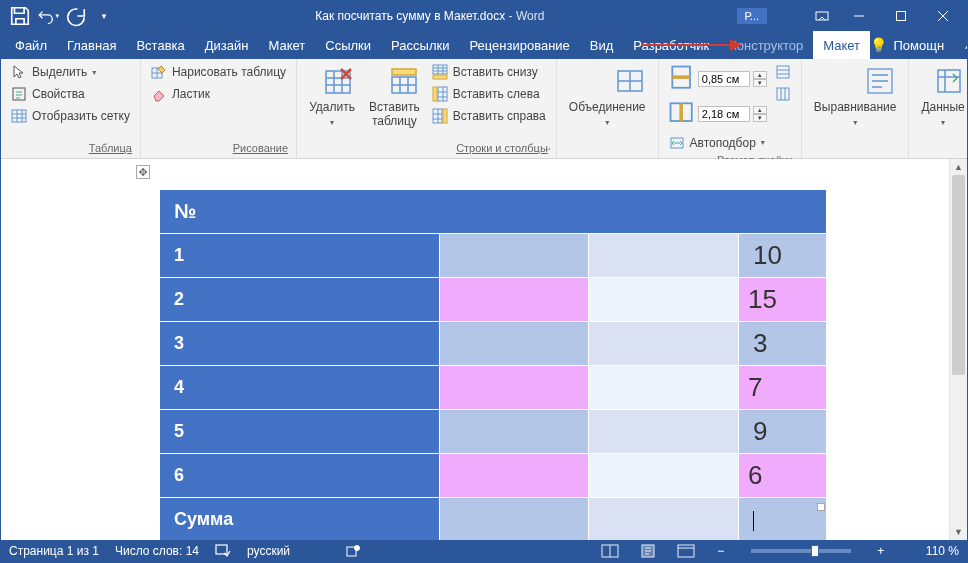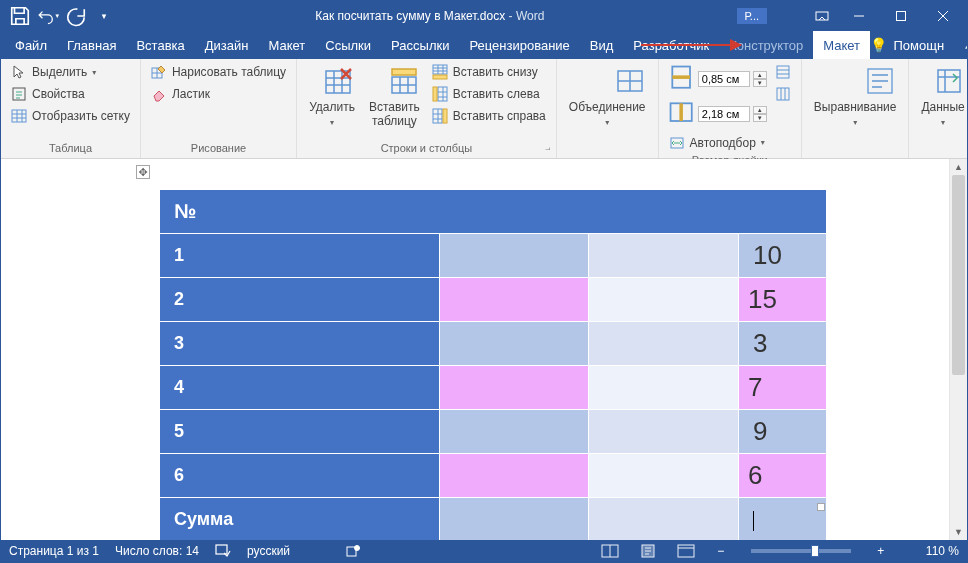--- a/index.html
+++ b/index.html
@@ -24,21 +24,21 @@
   .tab.constructor { color: #a8bfe0; position: relative; }
   .arrow { position: absolute; left: 640px; top: 13px; width: 100px; height: 2px; background: #d23b2f; z-index: 5; }
   .arrow::after { content: ''; position: absolute; right: -1px; top: -5px; border-left: 12px solid #d23b2f; border-top: 6px solid transparent; border-bottom: 6px solid transparent; }
   .tabs-right { margin-left: auto; display: flex; align-items: center; color: #fff; padding-right: 8px; gap: 6px; font-size: 13px; }
   .bulb { font-size: 14px; }
   
   
   .ribbon { height: 100px; background: #f3f3f3; border-bottom: 1px solid #d4d4d4; display: flex; font-size: 12px; color: #444; }
   .group { border-right: 1px solid #e0e0e0; padding: 4px 8px 2px 8px; display: flex; flex-direction: column; }
   .group-body { flex: 1; display: flex; gap: 6px; align-items: flex-start; }
-  .group-label { text-align: center; font-size: 11px; color: #666; padding: 2px 0; position: relative; }
+  .group-label { text-align: right; font-size: 11px; color: #666; padding: 2px 0; position: relative; text-decoration: underline; }
   .group-label.dlg::after { content: '⌐'; position: absolute; right: -2px; bottom: 1px; font-size: 9px; color: #888; transform: rotate(180deg); display: inline-block;}
   .vstack { display: flex; flex-direction: column; gap: 3px; }
   .cmd { display: flex; align-items: center; gap: 5px; padding: 1px 2px; cursor: pointer; white-space: nowrap; line-height: 1.4; }
   .cmd .ic { width: 16px; height: 16px; display: inline-flex; align-items: center; justify-content: center; flex-shrink: 0; }
   .big-cmd { display: flex; flex-direction: column; align-items: flex-end; gap: 3px; padding: 2px 4px; cursor: pointer; text-align: center; line-height: 1.2; }
   .big-cmd .ic { width: 32px; height: 32px; display: flex; align-items: center; justify-content: center; }
   .big-cmd .drop::after { content: ' ▾'; font-size: 8px; color: #666; }
   .spin-row { display: flex; align-items: center; gap: 3px; }
   .spin-row input { width: 52px; font-size: 11px; padding: 1px 3px; border: 1px solid #c0c0c0; background: #fff; }
   .spin-btns { display: flex; flex-direction: column; }

